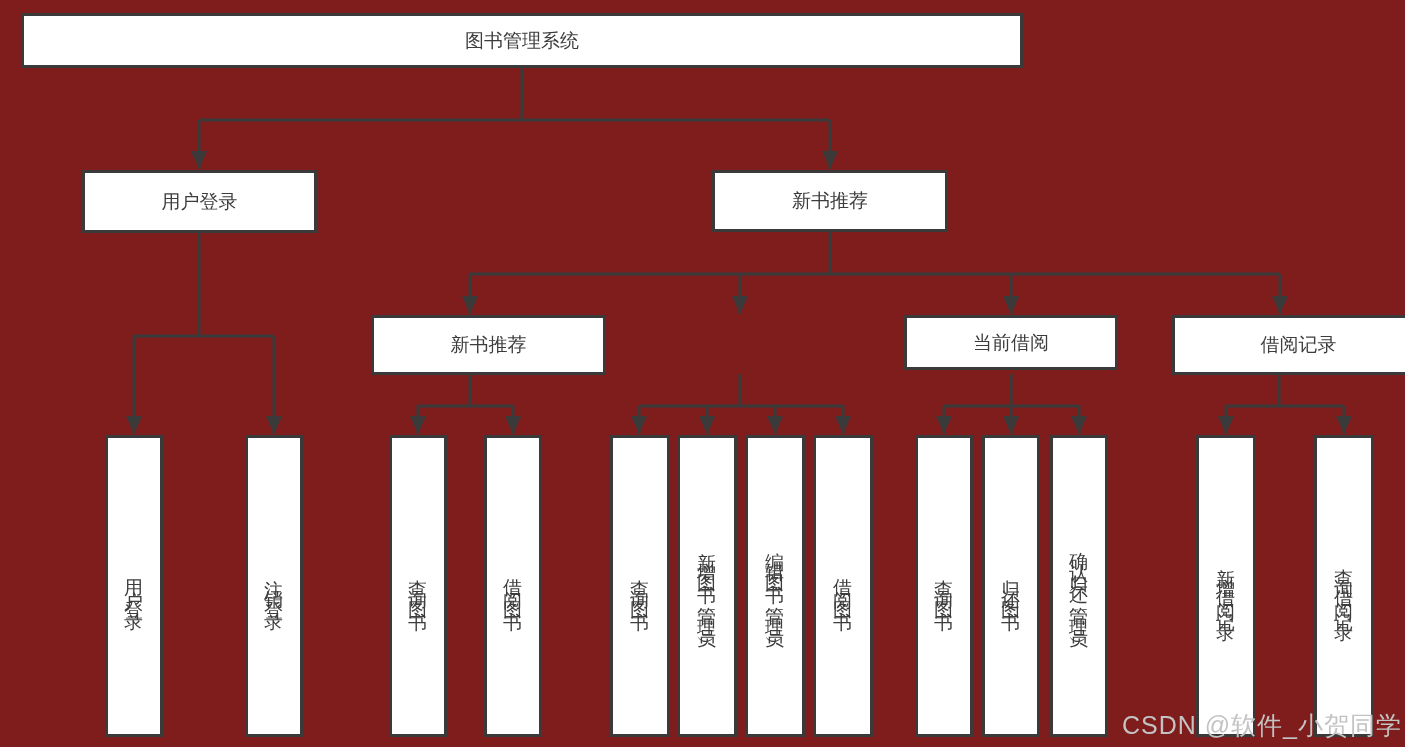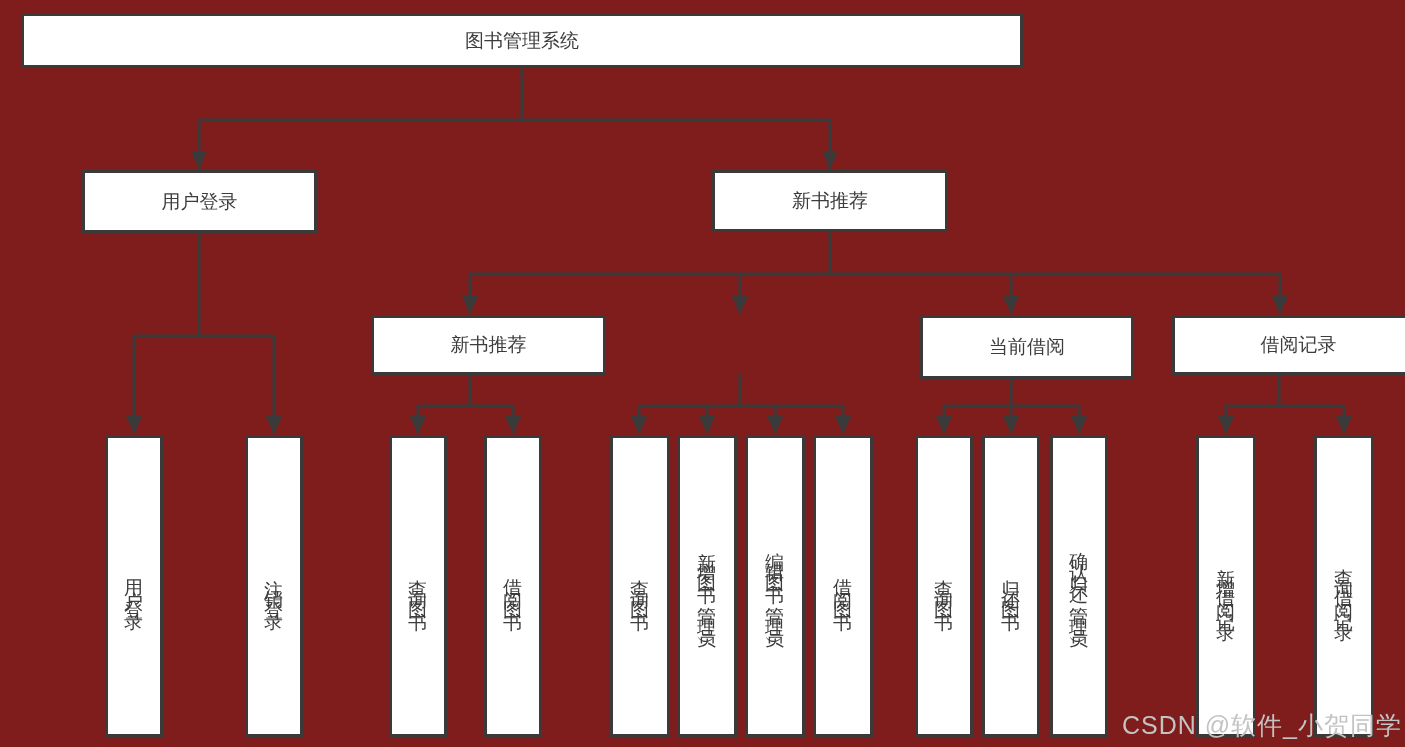--- a/index.html
+++ b/index.html
@@ -77,21 +77,21 @@
   <div class="node" style="left:82px;top:170px;width:235px;height:63px;">
     <span class="label">用户登录</span>
   </div>
   <div class="node" style="left:712px;top:170px;width:236px;height:62px;">
     <span class="label">新书推荐</span>
   </div>
 
   <div class="node" style="left:371px;top:315px;width:235px;height:60px;">
     <span class="label">新书推荐</span>
   </div>
-  <div class="node" style="left:904px;top:315px;width:214px;height:64px;margin-left:16px;">
+  <div class="node" style="left:904px;top:315px;width:214px;height:55px;">
     <span class="label">当前借阅</span>
   </div>
   <div class="node" style="left:1172px;top:315px;width:253px;height:60px;text-align:right;">
     <span class="label">借阅记录</span>
   </div>
 
   <div class="node v" style="left:105px;top:435px;width:58px;height:302px;">
     <span class="label">用户登录</span>
   </div>
   <div class="node v" style="left:245px;top:435px;width:58px;height:302px;">

